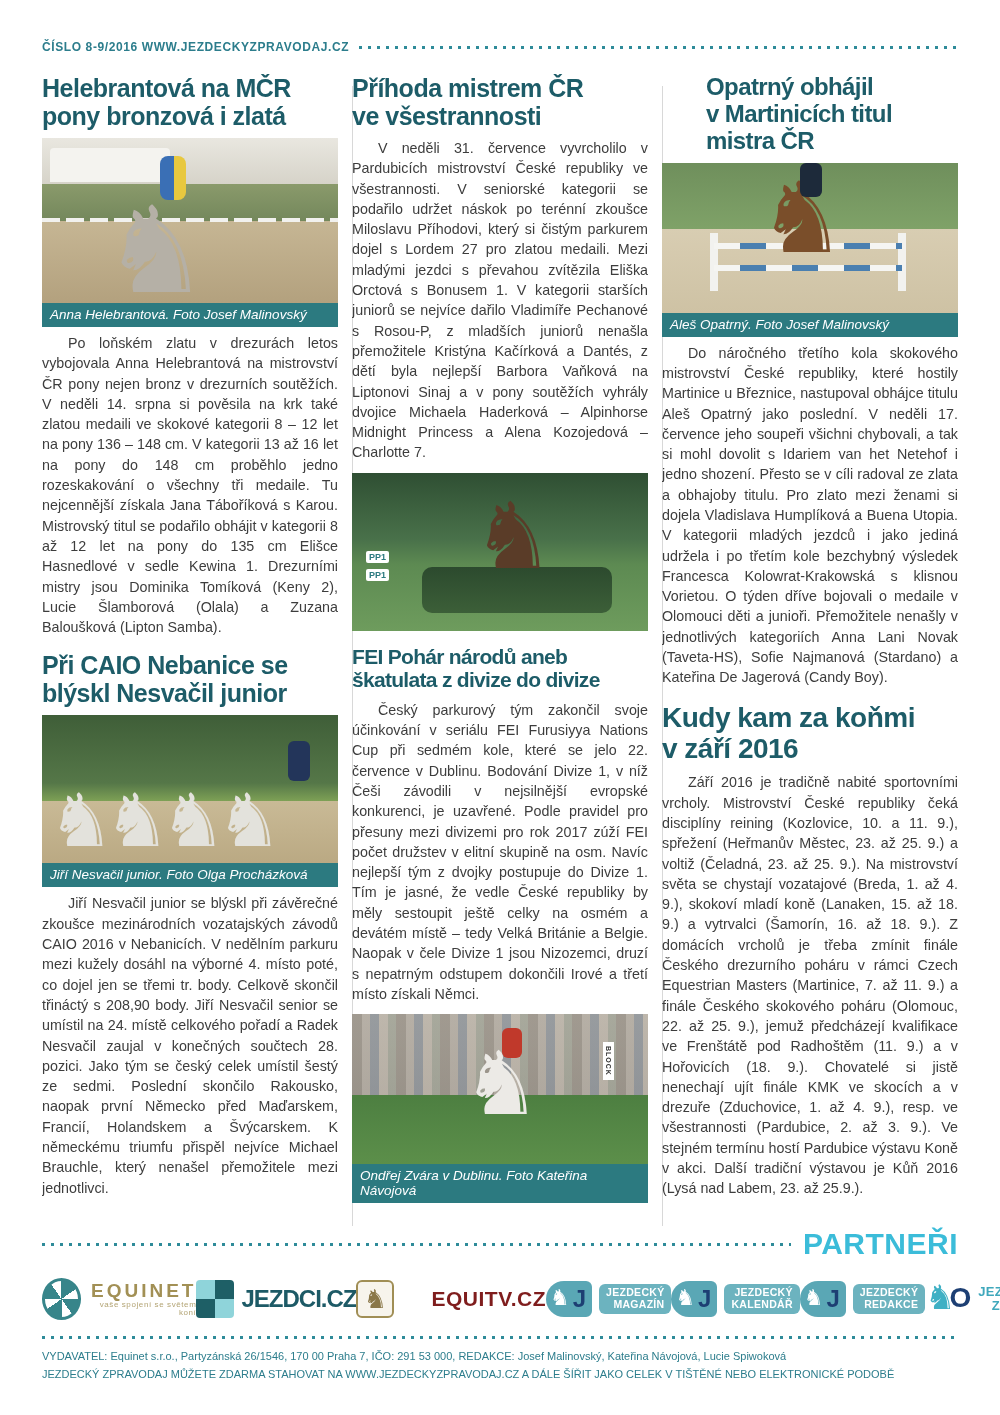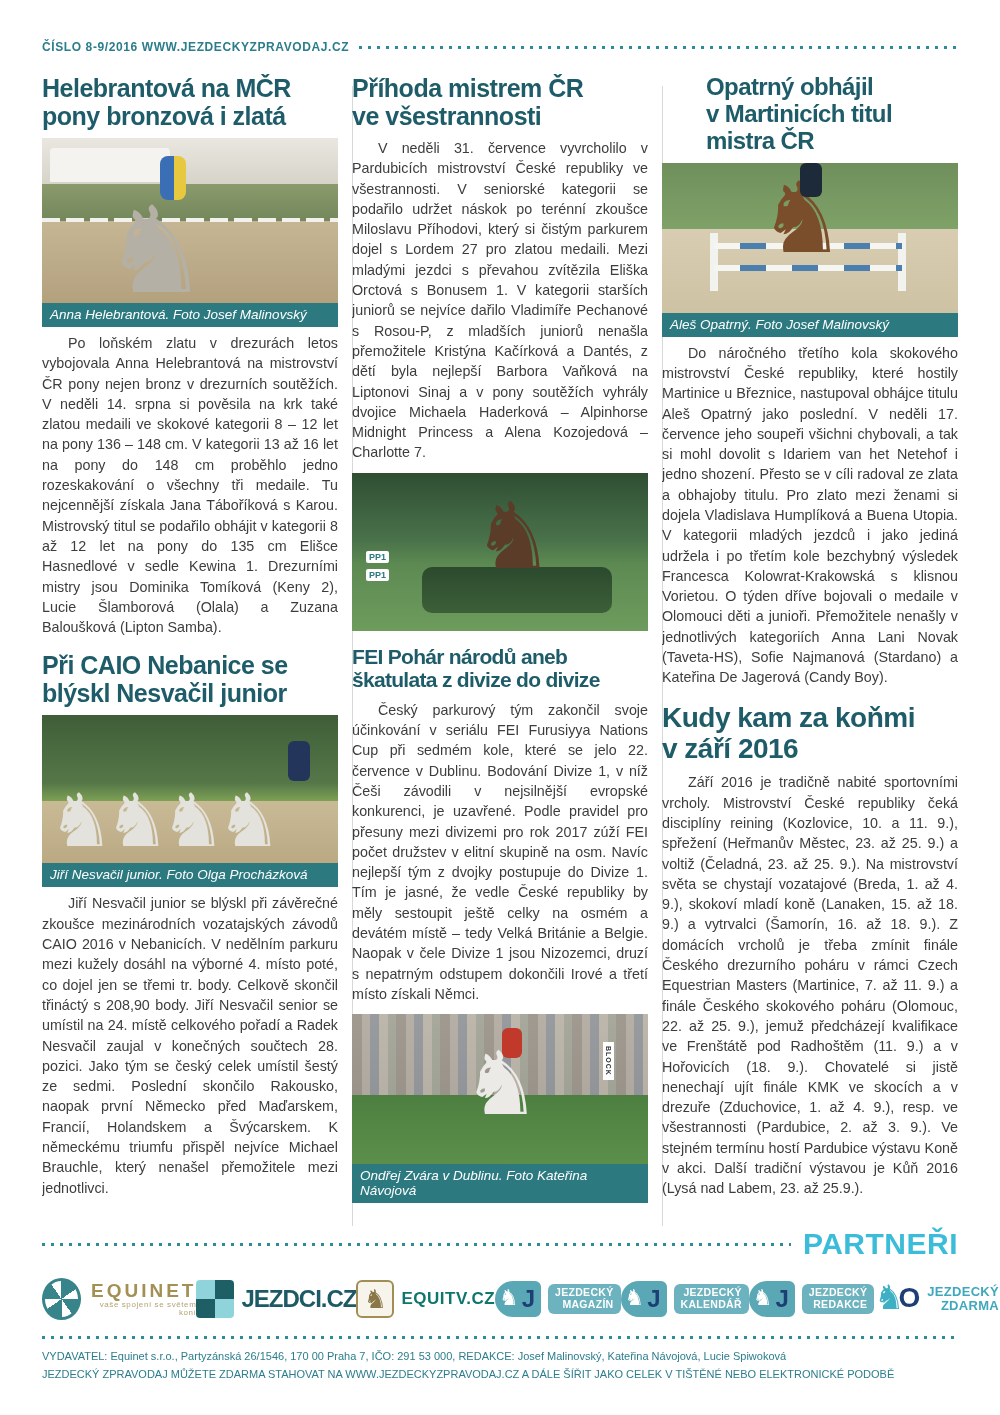--- a/index.html
+++ b/index.html
@@ -89,21 +89,21 @@
   .eq-name{color:#a29055;font-weight:700;font-size:19px;letter-spacing:3px;}
   .eq-tag{color:#b3a474;font-size:8px;letter-spacing:.6px;}
 
   .jz-icon{width:38px;height:38px;border-radius:4px;
            background:conic-gradient(#1e5f66 0 90deg,#8fd4da 90deg 180deg,#1e5f66 180deg 270deg,#8fd4da 270deg 360deg);}
   .jz-name{color:#1d5a66;font-weight:700;font-size:24px;letter-spacing:-1px;}
 
   .etv-icon{width:38px;height:38px;border-radius:6px;background:#f7f4ec;border:2px solid #a08e55;
             box-sizing:border-box;display:flex;align-items:center;justify-content:center;}
   .etv-icon::before{content:"♞";font-family:"DejaVu Sans",sans-serif;color:#8a7748;font-size:26px;line-height:1;}
-  .etv-name{color:#0f766e;font-weight:700;font-size:17px;letter-spacing:.5px;}
+  .etv-name{color:#7f1d1d;font-weight:700;font-size:21px;letter-spacing:.5px;margin-left:30px;}
 
   .jp-badge{position:relative;width:46px;height:36px;border-radius:18px 6px 6px 18px;background:#5aa7b5;
             display:flex;align-items:center;justify-content:center;}
   .jp-badge::before{content:"♞";font-family:"DejaVu Sans",sans-serif;color:#ffffff;font-size:22px;position:absolute;left:4px;top:6px;line-height:1;}
   .jp-badge::after{content:"J";color:#1d3f73;font-weight:700;font-size:24px;position:absolute;right:6px;top:4px;}
   .jp-label{background:#6cb3bf;border-radius:6px;padding:3px 7px;display:flex;flex-direction:column;line-height:1.1;}
   .jp-label span{color:#ffffff;font-weight:700;font-size:10.5px;letter-spacing:.3px;}
 
   .ob-icon{position:relative;width:46px;height:38px;}
   .ob-icon::before{content:"♞";font-family:"DejaVu Sans",sans-serif;color:#3fb0c4;font-size:34px;position:absolute;left:0;top:0;line-height:1;}

